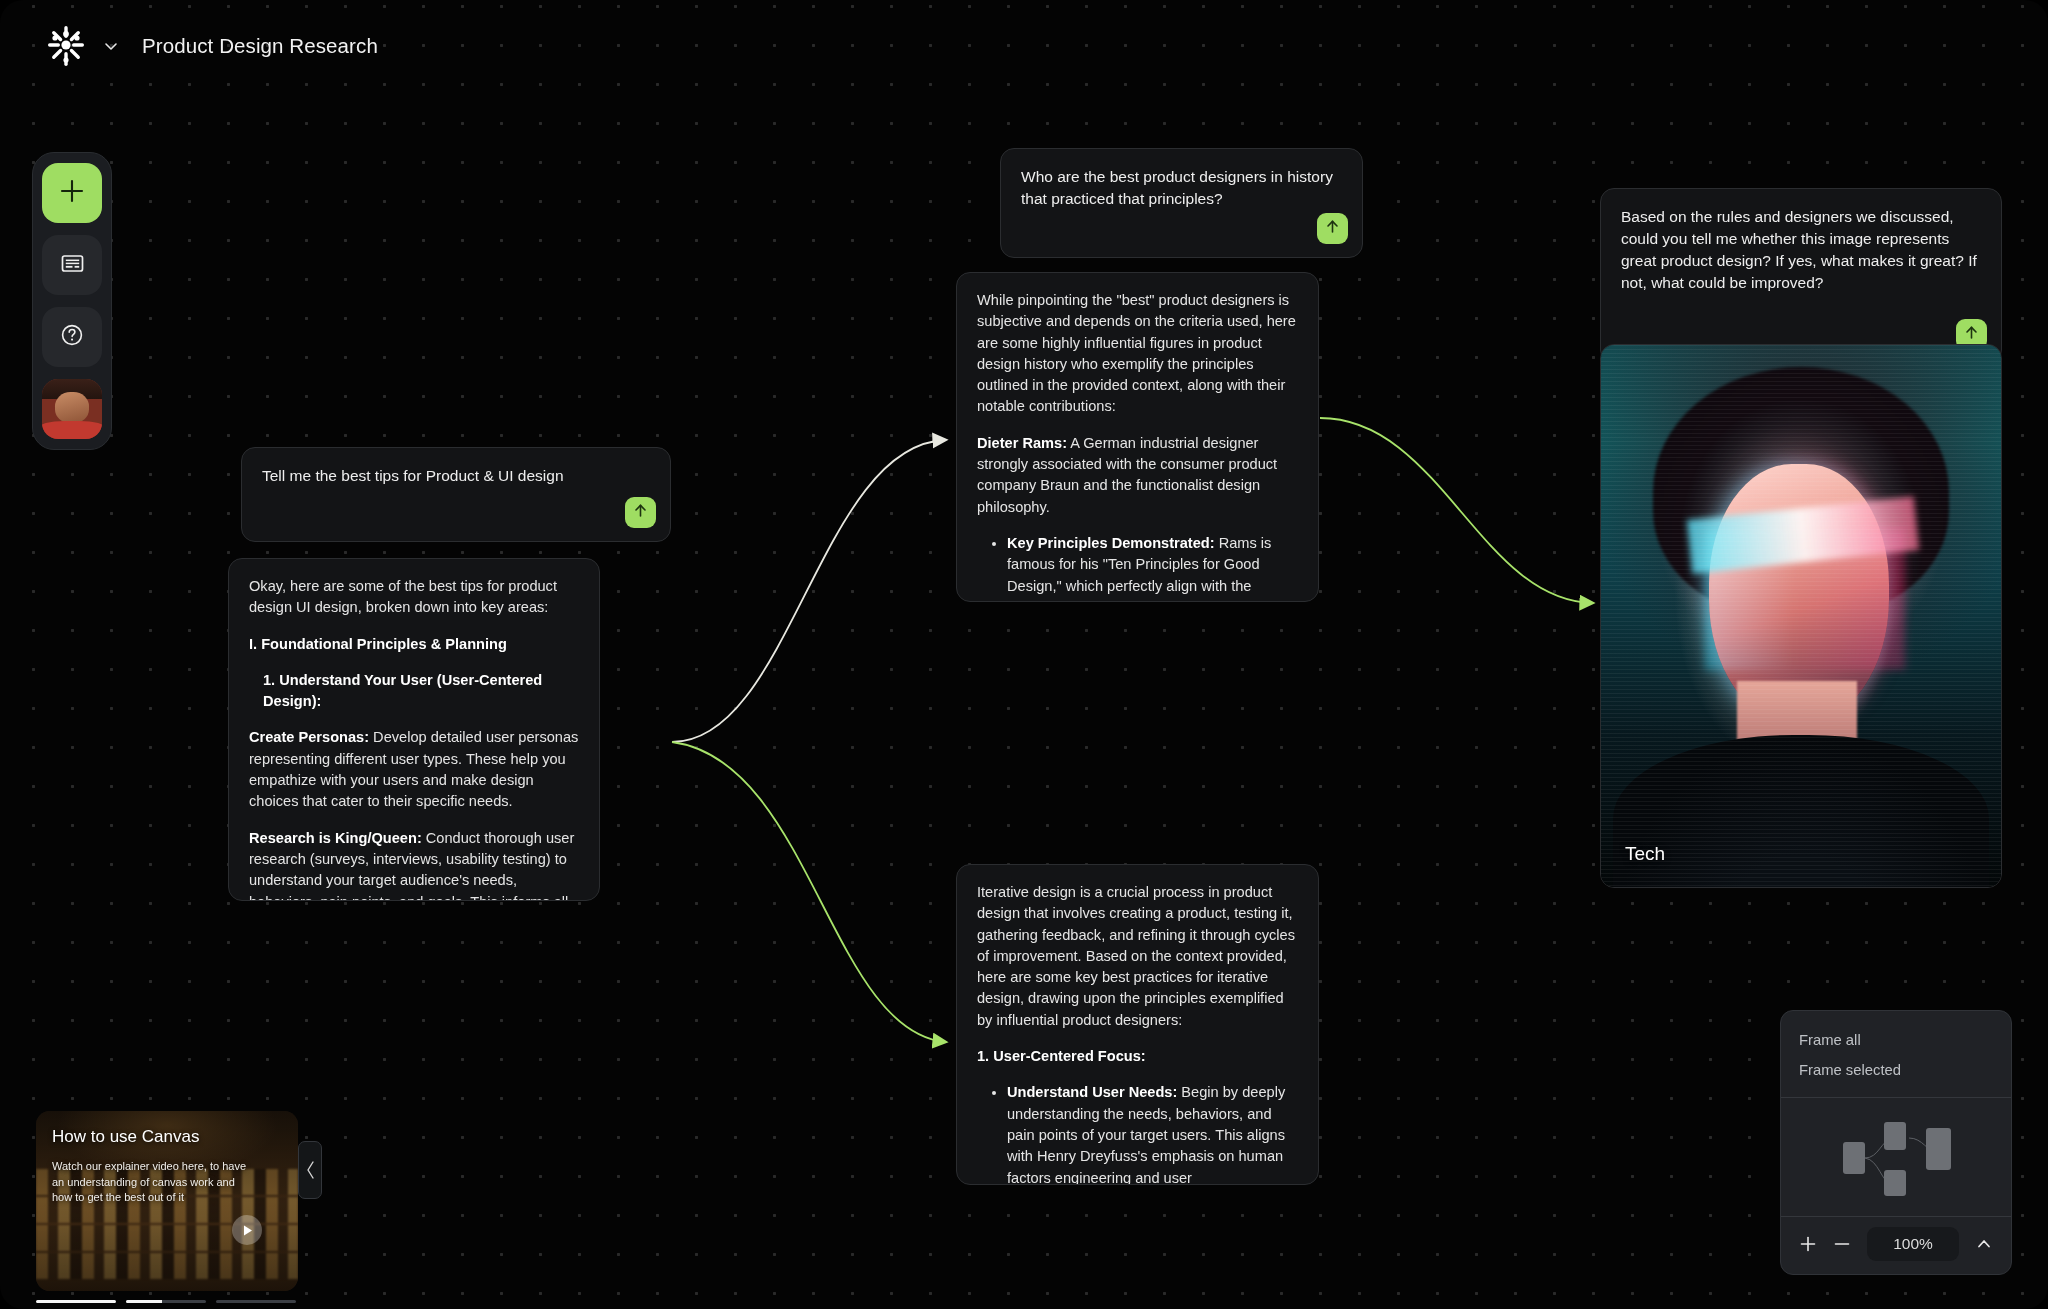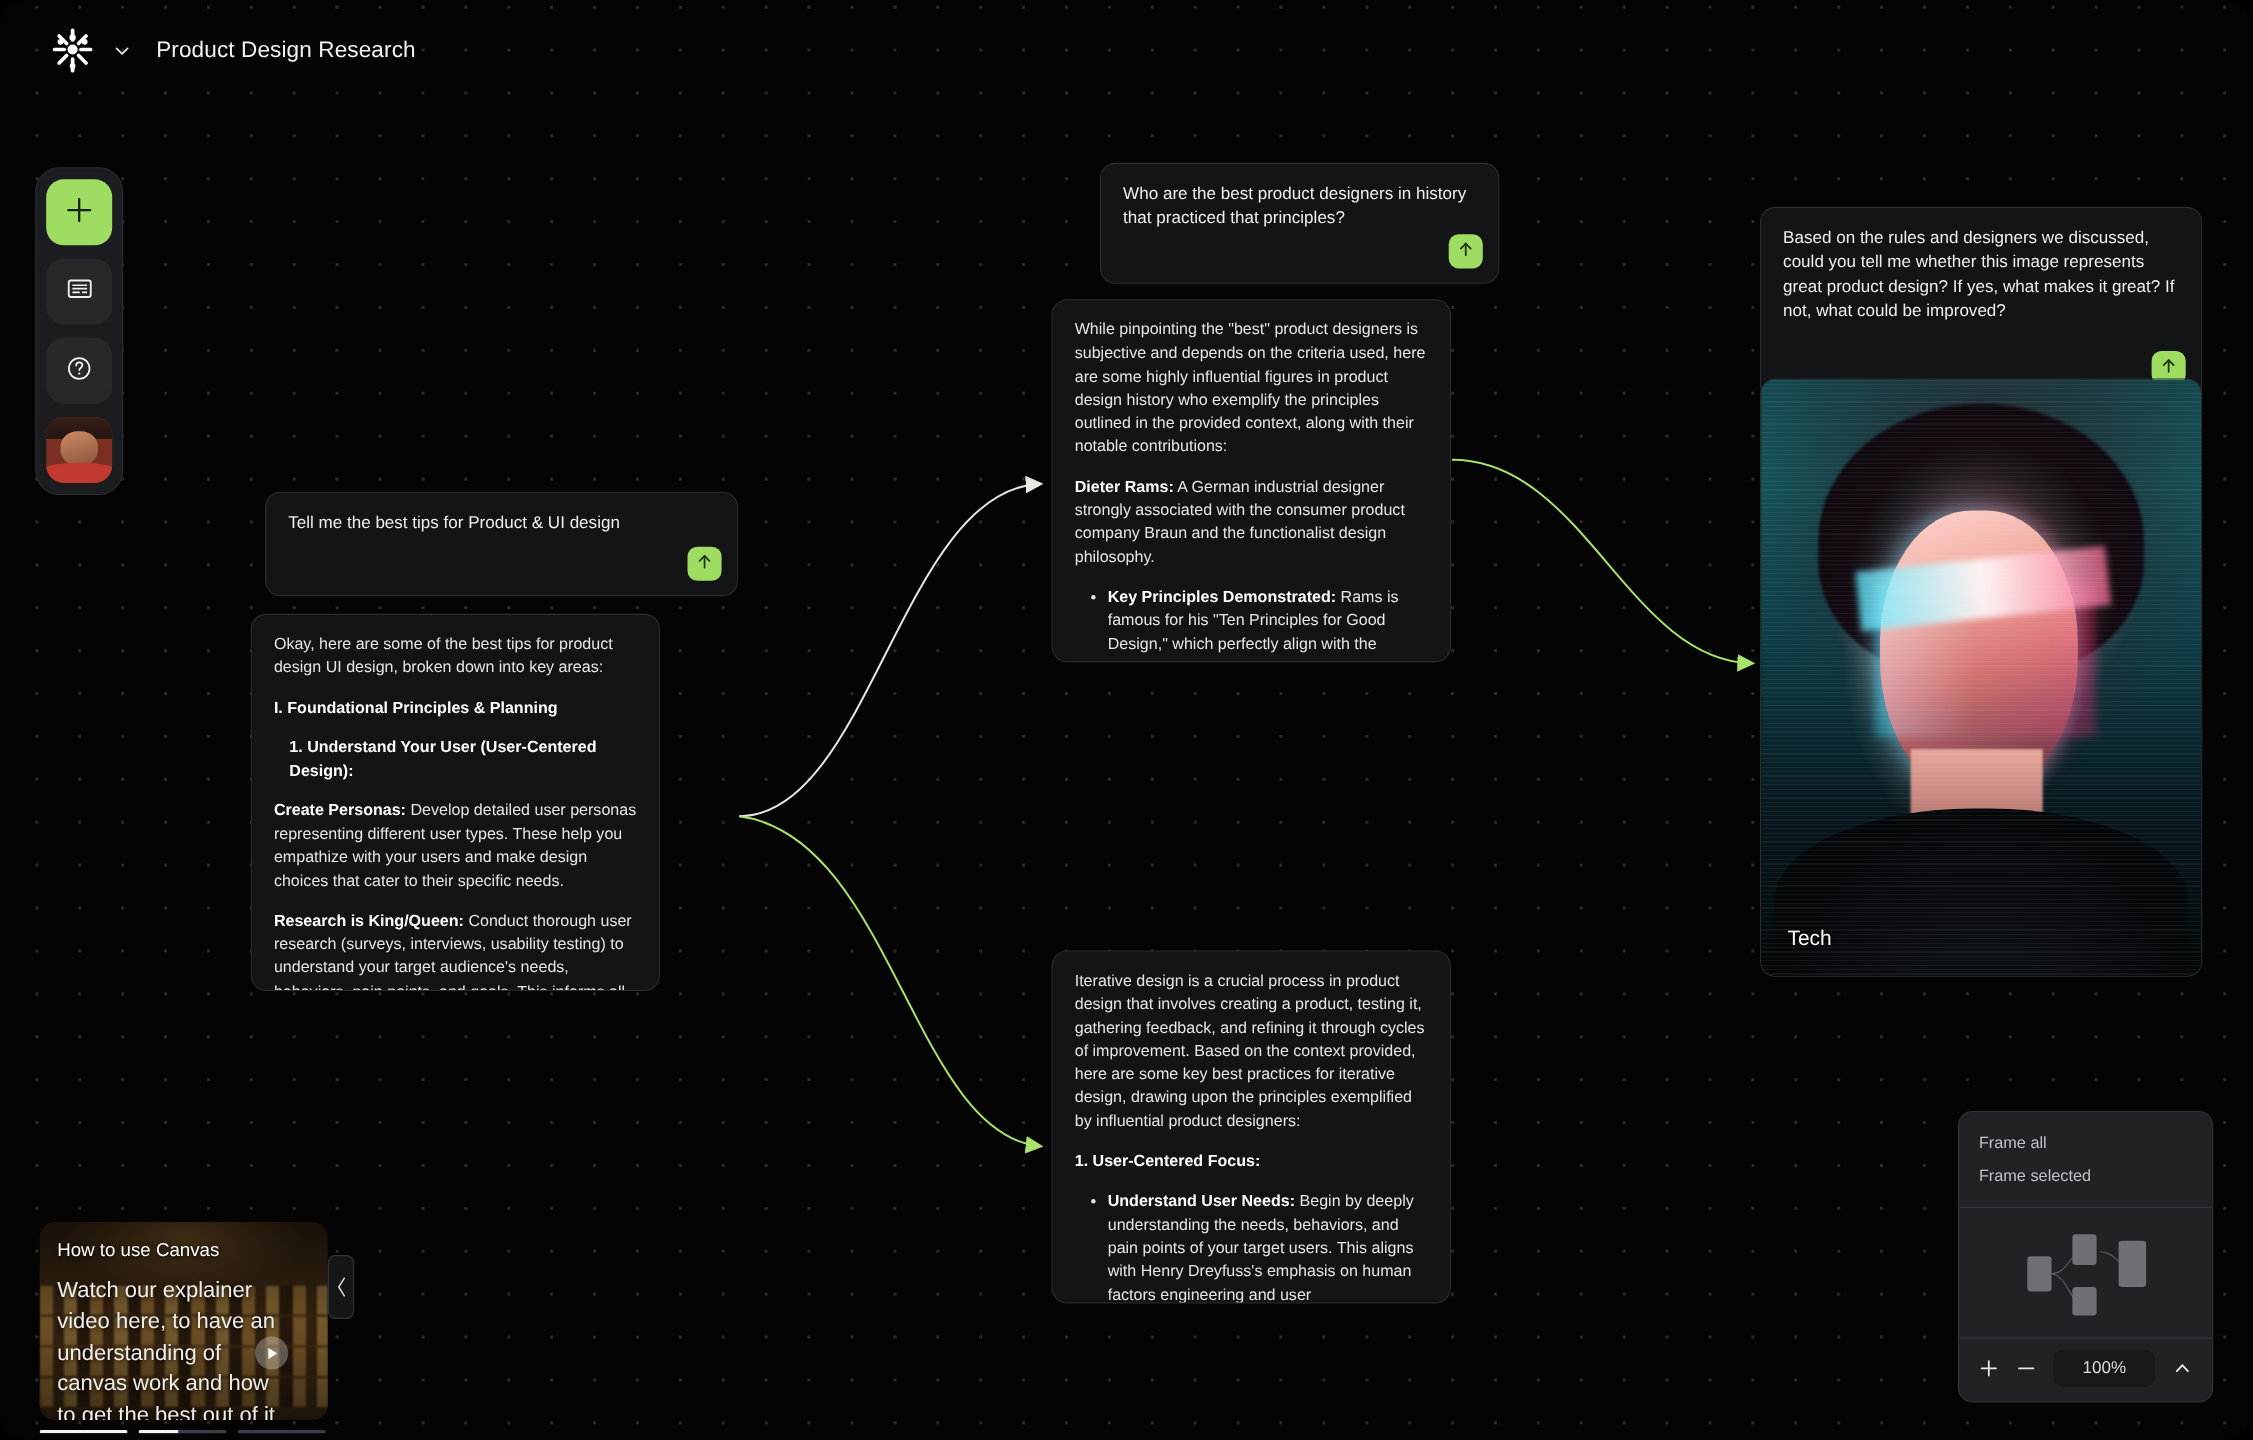--- a/index.html
+++ b/index.html
@@ -202,21 +202,21 @@
     filter: blur(1.2px);
   }
   .promo-shade { position:absolute; inset:0; background: linear-gradient(180deg, rgba(0,0,0,.45), rgba(0,0,0,.25) 50%, rgba(0,0,0,.5)); }
   .promo-title {
     position: absolute; left: 16px; top: 16px;
     color: #fff; font-size: 17px;
     text-shadow: 0 1px 5px rgba(0,0,0,.9);
   }
   .promo-sub {
     position: absolute; left: 16px; top: 48px; width: 205px;
-    color: #f0eeea; font-size: 20px; line-height: 1.42;
+    color: #f0eeea; font-size: 11px; line-height: 1.42;
     text-shadow: 0 1px 5px rgba(0,0,0,.9);
   }
   .promo-play {
     position:absolute; right: 36px; bottom: 46px;
     width: 30px; height: 30px; border-radius: 50%;
     background: rgba(255,255,255,.28);
     display:flex; align-items:center; justify-content:center;
     cursor: pointer;
   }
   .promo-dots {

